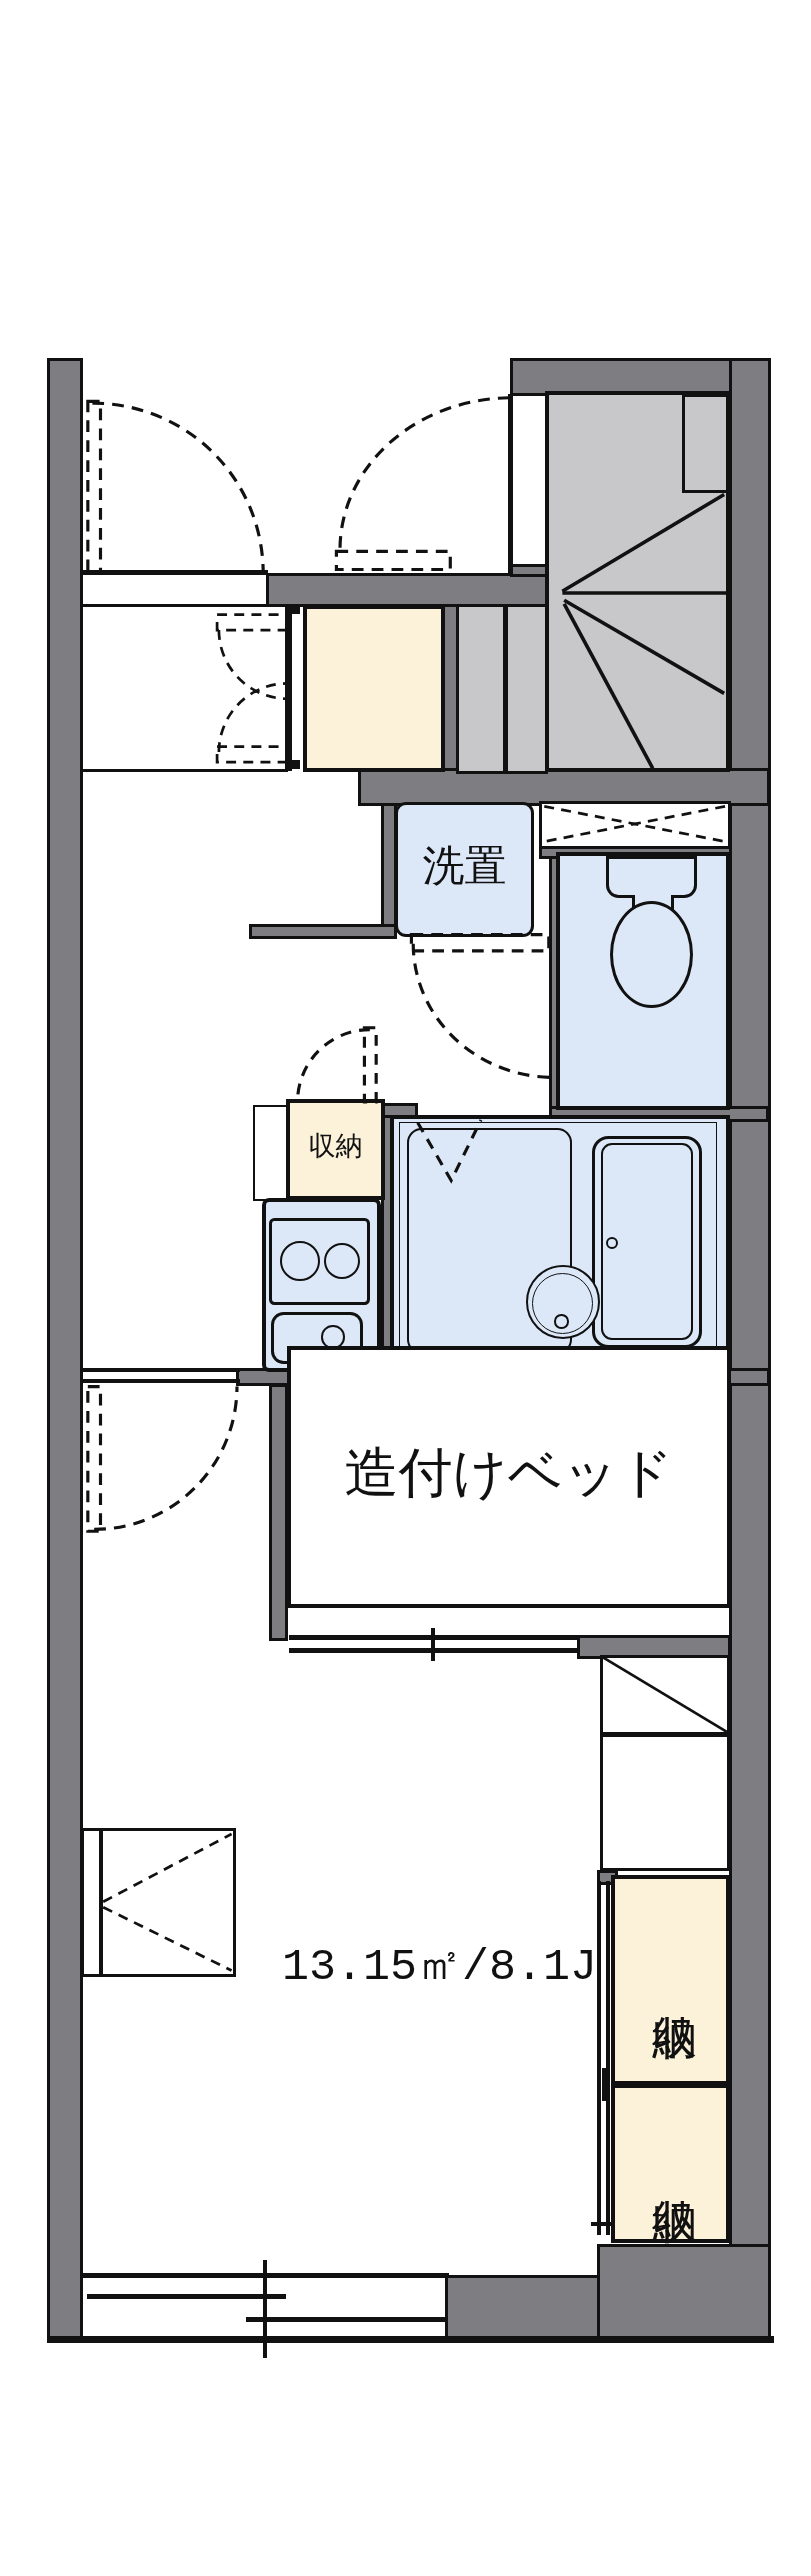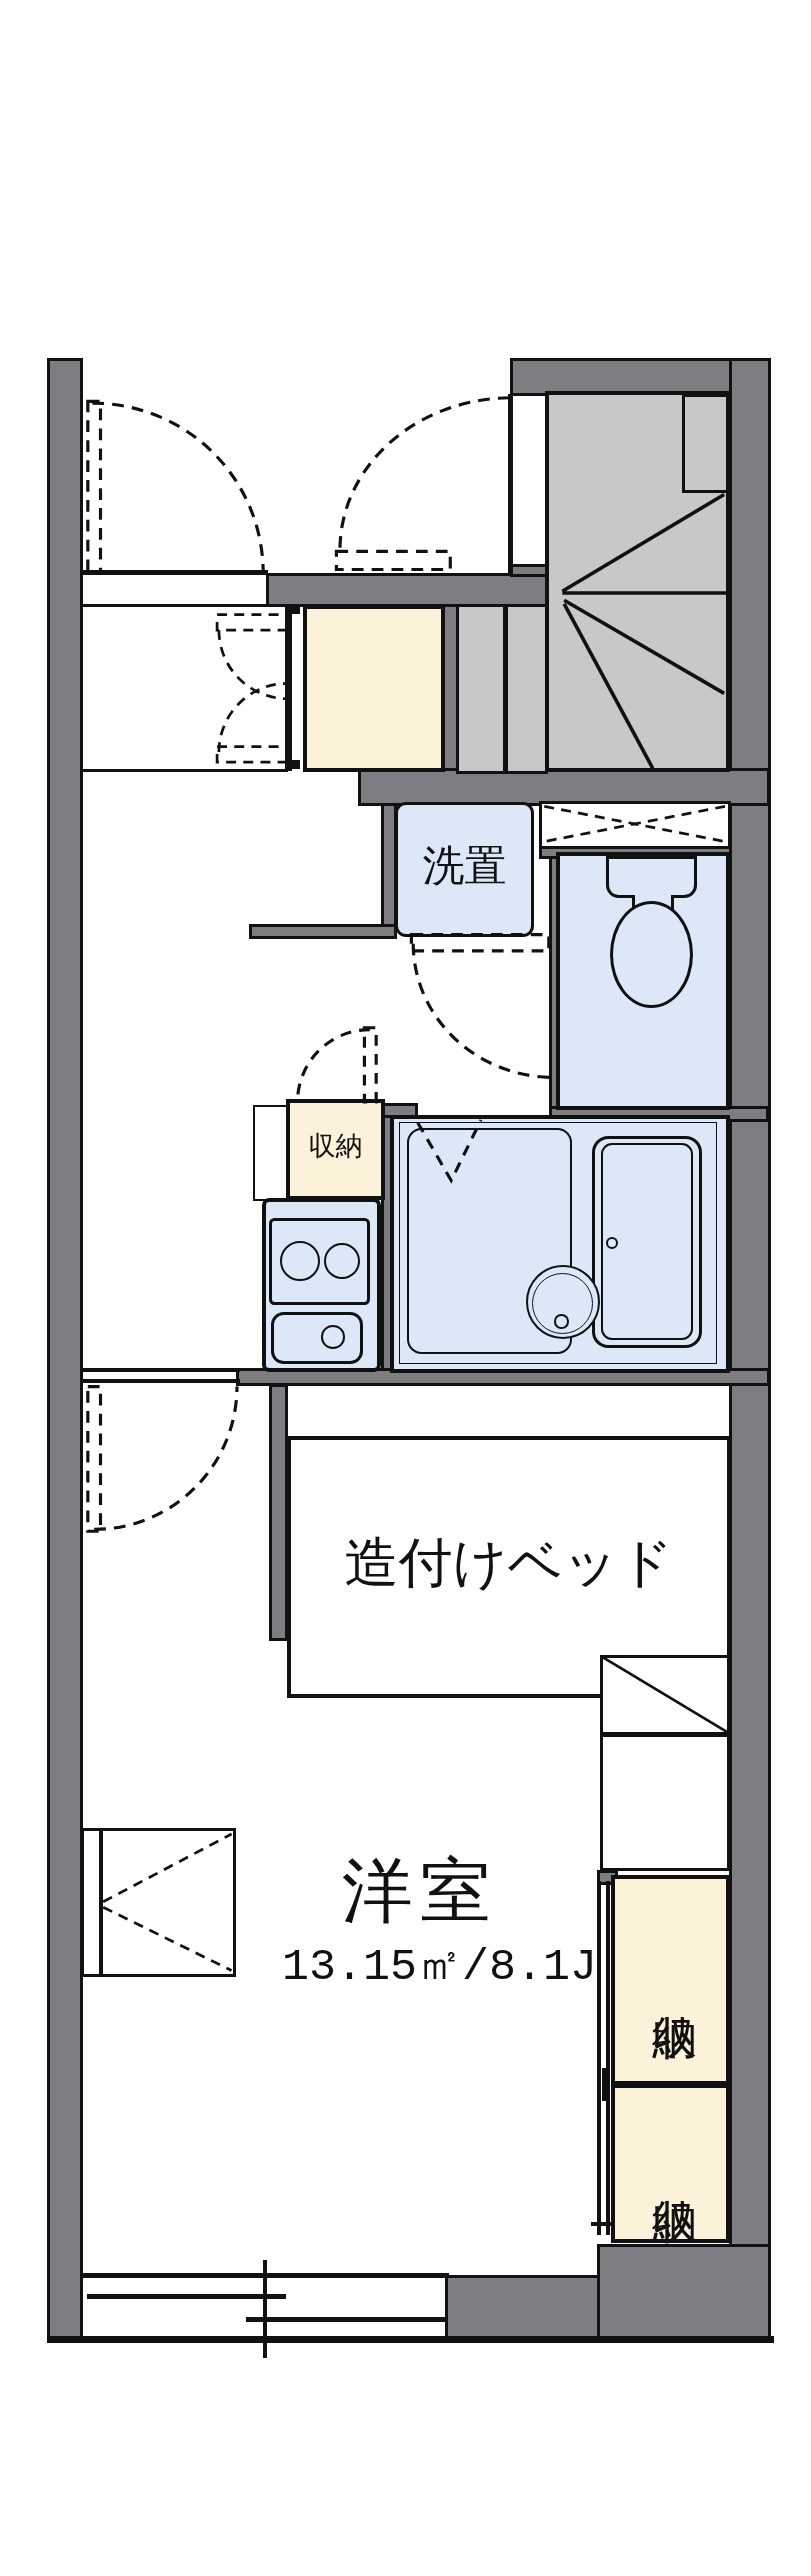--- a/index.html
+++ b/index.html
@@ -91,37 +91,36 @@
   <div class="room" style="left:390px;top:1086px;width:340px;height:258px;background:var(--blue);border:4.5px solid #111;"></div>
   <div class="room" style="left:399px;top:1093px;width:318px;height:242px;border:1.8px solid #111;"></div>
   <div class="room" style="left:407px;top:1099px;width:165px;height:226px;border:2.7px solid #111;border-radius:14.5px;"></div>
   <div class="room" style="left:592px;top:1107px;width:110px;height:212px;border:3.6px solid #111;border-radius:16.3px;background:var(--blue);"></div>
   <div class="room" style="left:601px;top:1114px;width:92px;height:197px;border:2.7px solid #111;border-radius:11px;"></div>
   <div class="room" style="left:606px;top:1208px;width:11.8px;height:11.8px;border:2.7px solid #111;border-radius:50%;"></div>
   <div class="room" style="left:526px;top:1236px;width:74px;height:74px;border:2.7px solid #111;border-radius:50%;background:var(--blue);"></div>
   <div class="room" style="left:532px;top:1244px;width:61px;height:61px;border:1.8px solid #111;border-radius:50%;"></div>
   <div class="room" style="left:554px;top:1285px;width:14.5px;height:14.5px;border:2.7px solid #111;border-radius:50%;"></div>
 
-  <div class="room" style="left:287px;top:1407px;width:444px;height:262px;background:#fff;border:4.5px solid #111;display:flex;flex-direction:column;align-items:center;justify-content:center;">
+  <div class="room" style="left:287px;top:1317px;width:444px;height:262px;background:#fff;border:4.5px solid #111;display:flex;flex-direction:column;align-items:center;justify-content:center;">
     <div class="lbl" style="position:static;font-size:54px;line-height:1.18;">造付けベッド</div>
   </div>
 
   <div class="room" style="left:600px;top:1626px;width:130px;height:80px;background:#fff;border:3.6px solid #111;"></div>
   <div class="room" style="left:600px;top:1705px;width:130px;height:137px;background:#fff;border:3.6px solid #111;"></div>
   <div class="room" style="left:611px;top:1846px;width:119px;height:210px;background:var(--beige);border:4.5px solid #111;display:flex;align-items:center;justify-content:center;">
     <div class="lbl vert" style="position:static;font-size:45px;line-height:1.2;">収納</div>
   </div>
   <div class="room" style="left:611px;top:2055px;width:119px;height:159px;background:var(--beige);border:4.5px solid #111;display:flex;align-items:center;justify-content:center;">
     <div class="lbl vert" style="position:static;font-size:45px;line-height:1.2;">収納</div>
   </div>
 
   <div class="room" style="left:81px;top:1799px;width:155px;height:149px;background:#fff;border:3.6px solid #111;"></div>
   <div class="bline" style="left:99px;top:1799px;width:3.6px;height:149px;"></div>
 
-  <div class="lbl" style="left:253px;top:1815px;width:334px;font-size:71px;letter-spacing:7.2px;">洋室</div>
   <div class="lbl" style="left:244px;top:1905px;width:353px;font-size:45px;text-align:right;">13.15㎡/8.1J</div>
 
   <svg class="overlay" width="812" height="2576" viewBox="0 0 898 2850">
     <g stroke="#111" fill="none">
 
       <g stroke-width="4">
         <path d="M622,622 L801,515"></path>
         <path d="M622,624 L806,624"></path>
         <path d="M624,632 L801,735"></path>
         <path d="M624,636 L722,818"></path>

